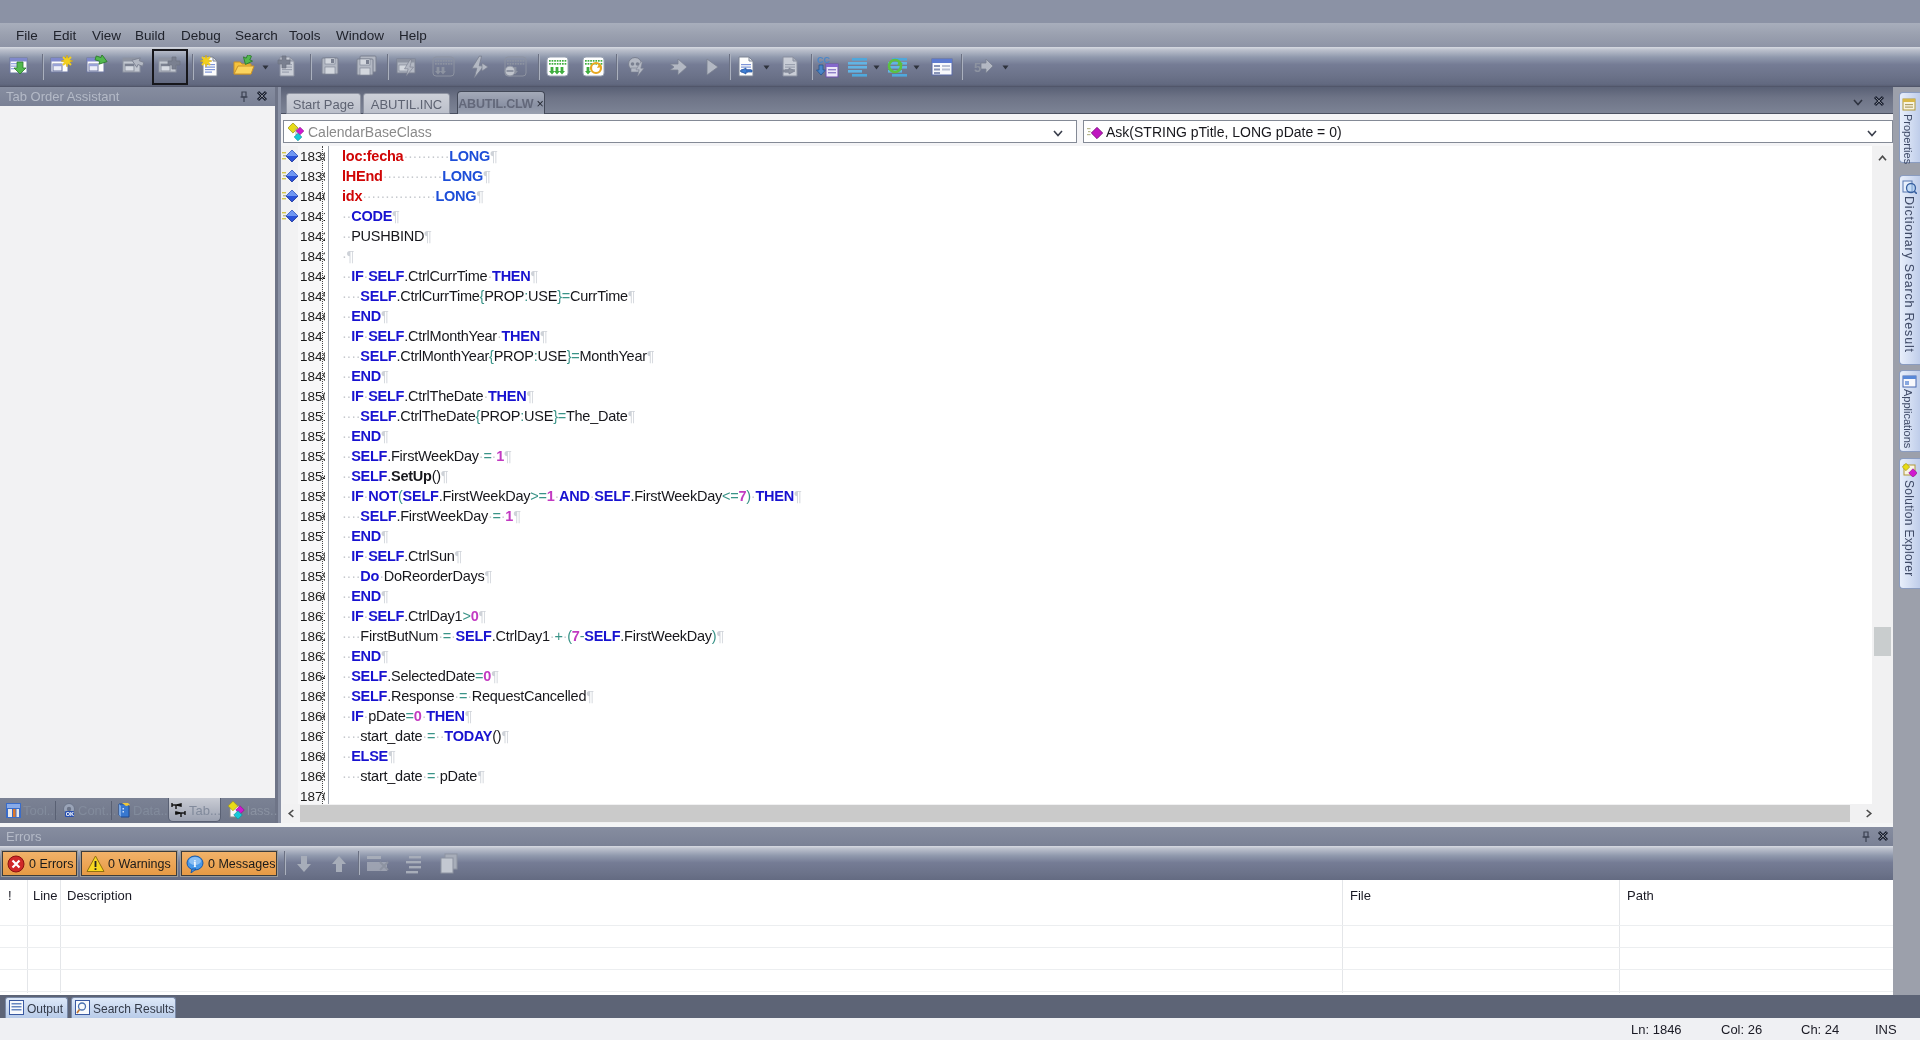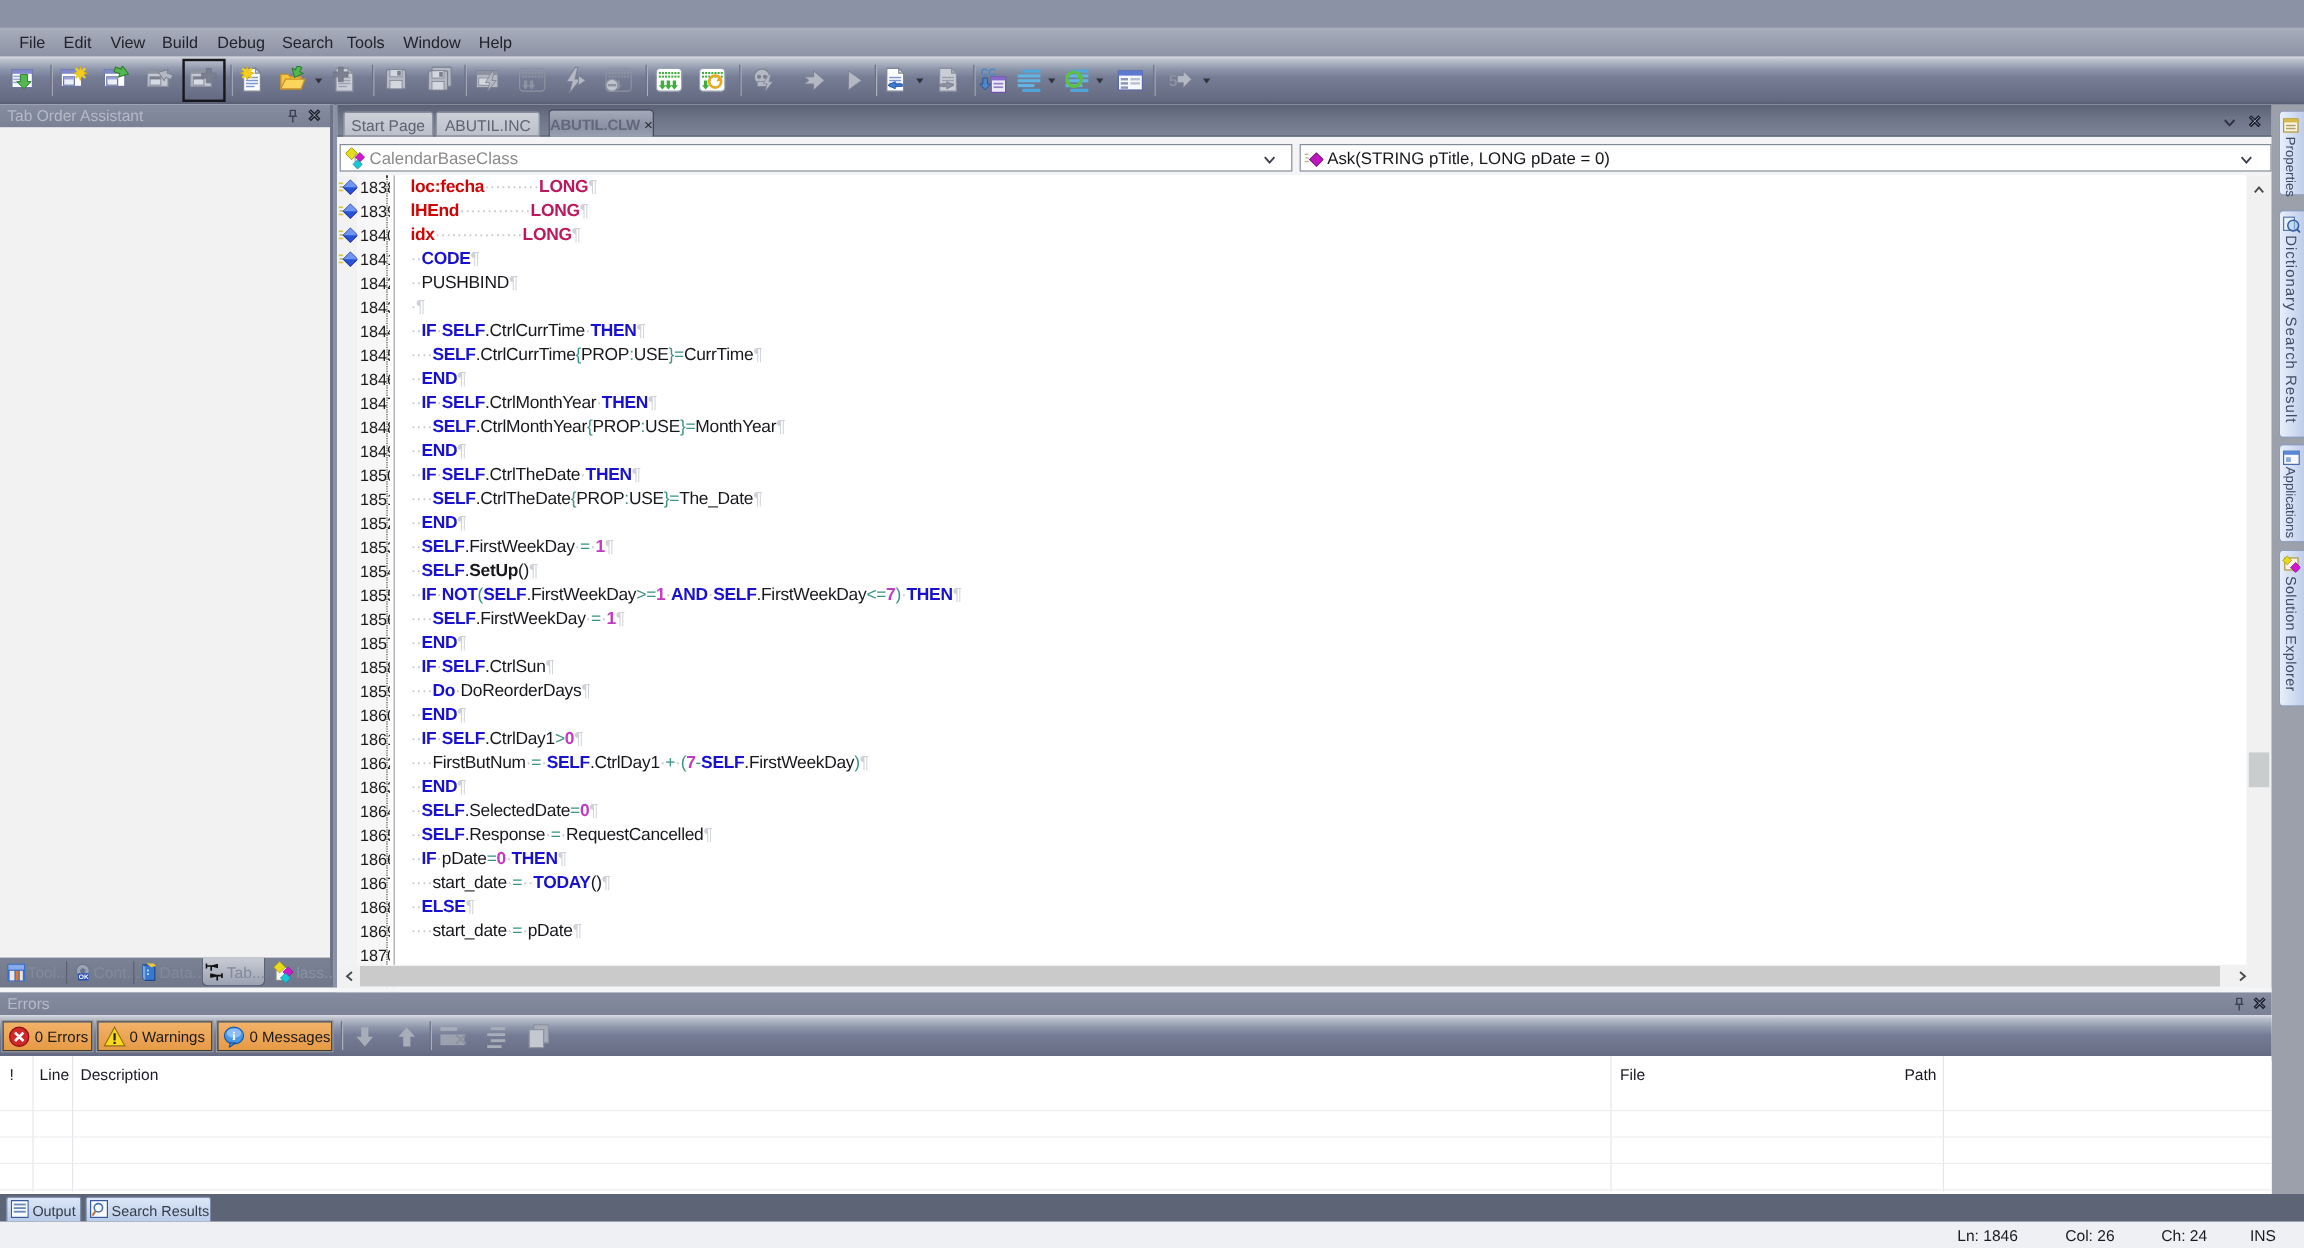--- a/index.html
+++ b/index.html
@@ -29,21 +29,21 @@
 #codearea{left:0;top:59px;width:1591px;height:742px;background:#fff;overflow:hidden;}
 #gutter{left:0;top:0;width:17px;height:742px;background:#f2f2f3;}
 #numcol{left:17px;top:0;width:25px;height:742px;background:#f7f7f8;border-right:1px dotted #444;}
 #numclip{left:19px;top:0;width:25px;height:742px;overflow:hidden;}
 .num{height:20px;line-height:20px;font-size:13.5px;color:#1a1a1a;white-space:nowrap;padding-top:1px;}
 #codevline{left:47px;top:0;width:1px;height:742px;background:#9ea4ae;}
 #codelines{left:61px;top:0;width:1528px;height:742px;}
 .cl{height:20px;line-height:20px;font-size:14.5px;letter-spacing:-0.25px;color:#17171c;white-space:pre;}
 .k{color:#1812d0;font-weight:bold;}
 .r{color:#d00606;font-weight:bold;}
-.t{color:#be185d;font-weight:bold;}
+.t{color:#1d4ed8;font-weight:bold;}
 .n{color:#c23ac2;font-weight:bold;}
 .m{font-weight:bold;}
 .w{color:#c6c9ce;}
 .p{color:#ced2d8;}
 .o{color:#3a9488;}
 #vscroll{left:1591px;top:59px;width:21px;height:742px;background:#f1f1f2;}
 #vthumb{left:2px;top:481px;width:17px;height:29px;background:#c9cdce;}
 #hscroll{left:2px;top:717px;width:1589px;height:19px;background:#f1f1f2;}
 #hthumb{left:17px;top:1px;width:1550px;height:17px;background:#cacaca;}
 #rbar{left:1893px;top:87px;width:27px;height:908px;background:#9ca0ab;}
@@ -727,21 +727,21 @@
 <svg class="abs" style="left:438px;top:6px;" width="22" height="24" viewBox="0 0 22 24">
           <rect x="7" y="2" width="12" height="15" fill="#a7adb9" stroke="#8d93a1"></rect>
           <rect x="3" y="6" width="12" height="15" fill="#c3c8d1" stroke="#8d93a1"></rect>
         </svg>
       </div>
     <div class="abs" id="etable">
       <div class="ehead" style="left:8px">!</div>
       <div class="ehead" style="left:33px">Line</div>
       <div class="ehead" style="left:67px">Description</div>
       <div class="ehead" style="left:1350px">File</div>
-      <div class="ehead" style="left:1587px">Path</div>
+      <div class="ehead" style="left:1627px">Path</div>
       <div class="ecol" style="left:27px"></div>
       <div class="ecol" style="left:60px"></div>
       <div class="ecol" style="left:1342px"></div>
       <div class="ecol" style="left:1619px"></div>
       <div class="erow" style="top:45px"></div>
       <div class="erow" style="top:67px"></div>
       <div class="erow" style="top:89px"></div>
       <div class="erow" style="top:111px"></div>
     </div>
   </div>

